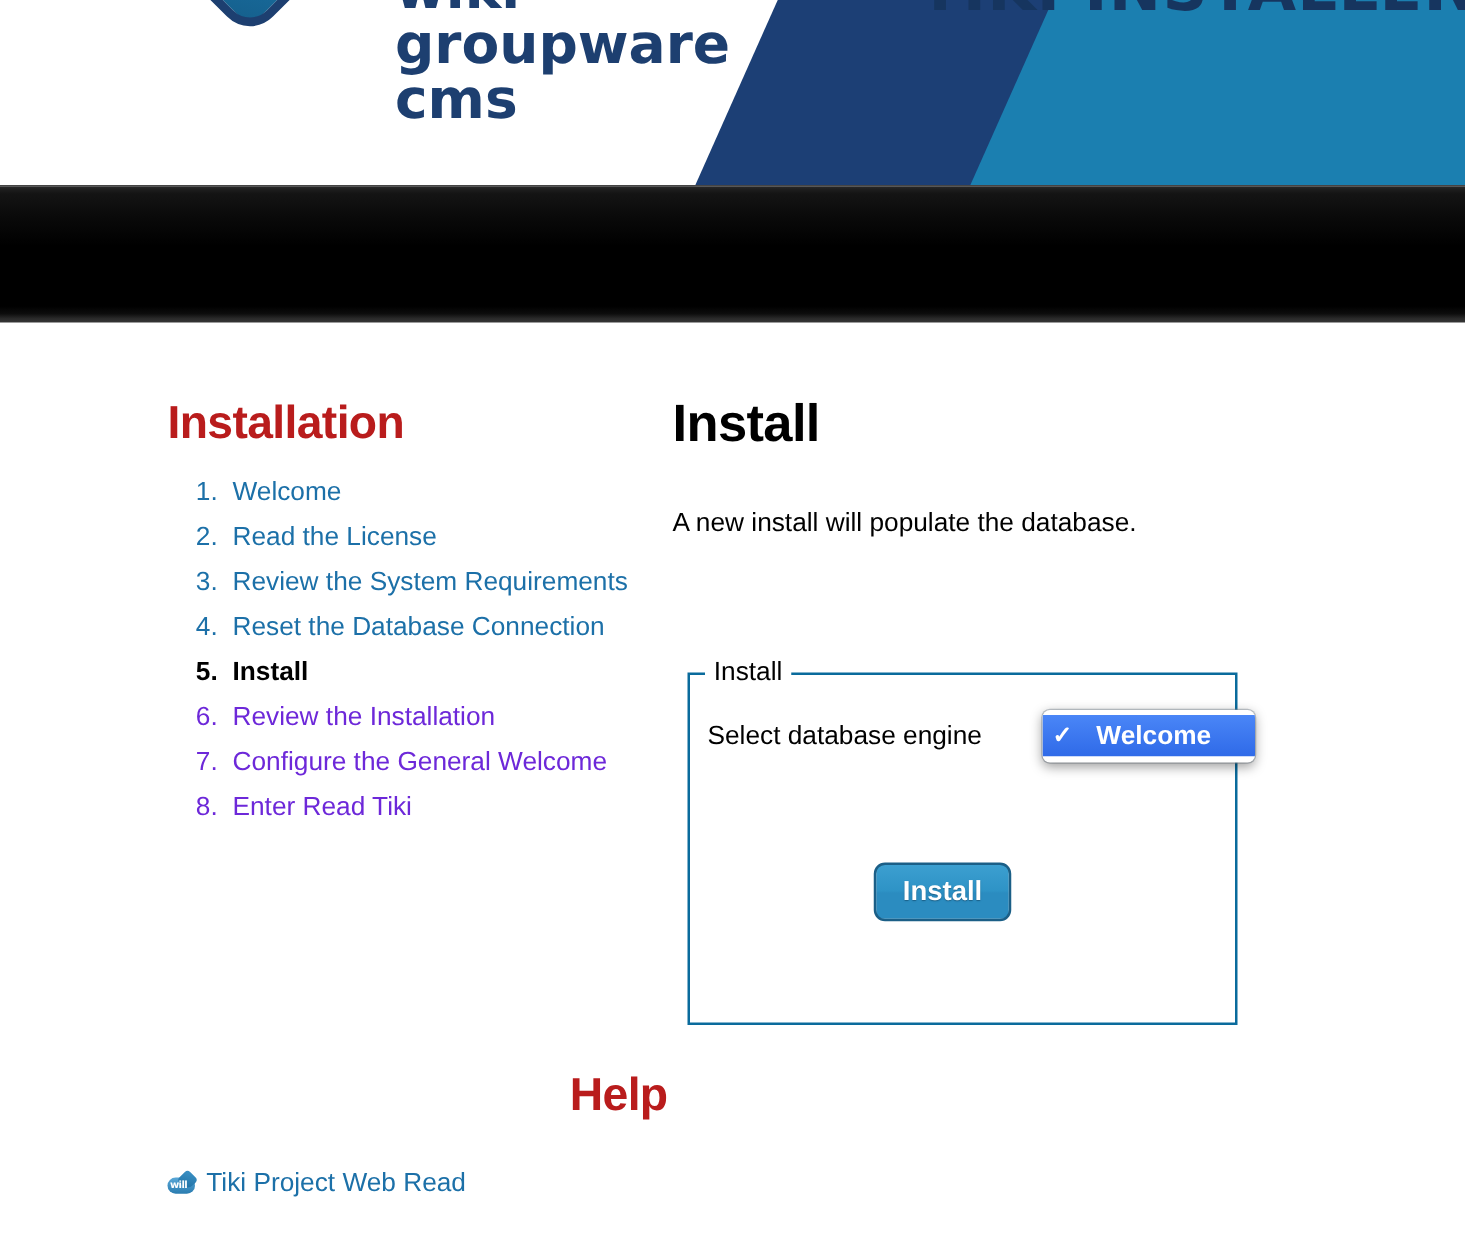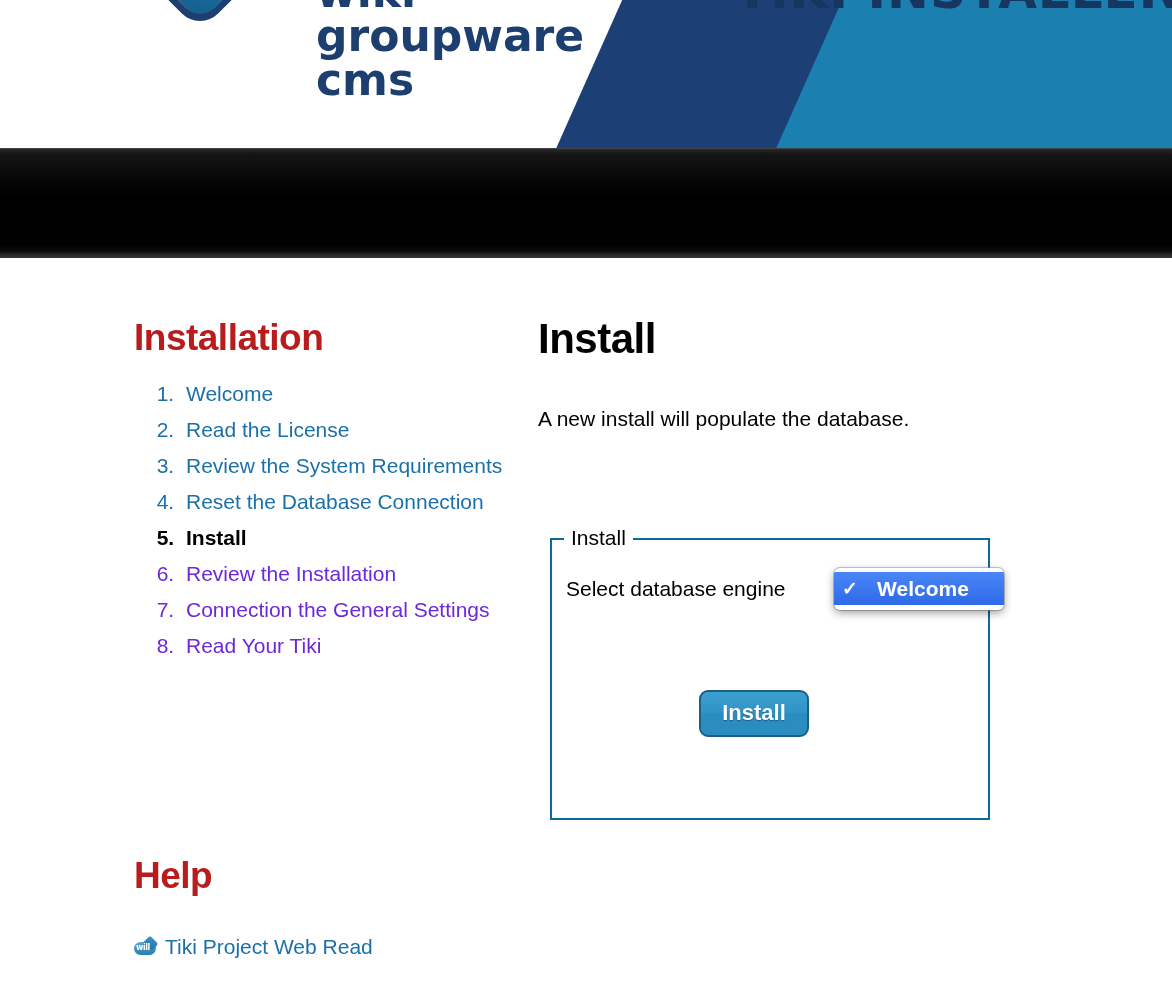--- a/index.html
+++ b/index.html
@@ -190,20 +190,21 @@
   }
   #install-steps li.step-plain {
     color: #6d28d9;
   }
   .step-label { display: inline; }
 
   #help-block {
     position: absolute;
     left: 134px; top: 598px;
     width: 400px;
+    text-align: right;
   }
   #help-links { margin-top: 38px; }
   #help-link-row {
     display: flex;
     align-items: center;
     gap: 9px;
   }
   #tiki-favicon {
     position: relative;
     width: 22px; height: 18px;
@@ -398,24 +399,24 @@
         <li class="step-link">
           <span class="step-label">Reset the Database Connection</span>
         </li>
         <li class="step-current">
           <span class="step-label">Install</span>
         </li>
         <li class="step-plain">
           <span class="step-label">Review the Installation</span>
         </li>
         <li class="step-plain">
-          <span class="step-label">Connection the General Settings</span>
+          <span class="step-label">Configure the General Welcome</span>
         </li>
         <li class="step-plain">
-          <span class="step-label">Read Your Tiki</span>
+          <span class="step-label">Enter Read Tiki</span>
         </li>
       </ol>
     </div>
 
     <div id="help-block">
       <h1 class="col-heading">Help</h1>
       <div id="help-links">
         <div id="help-link-row">
           <span id="tiki-favicon">
             <span class="fav-cloud"></span>

